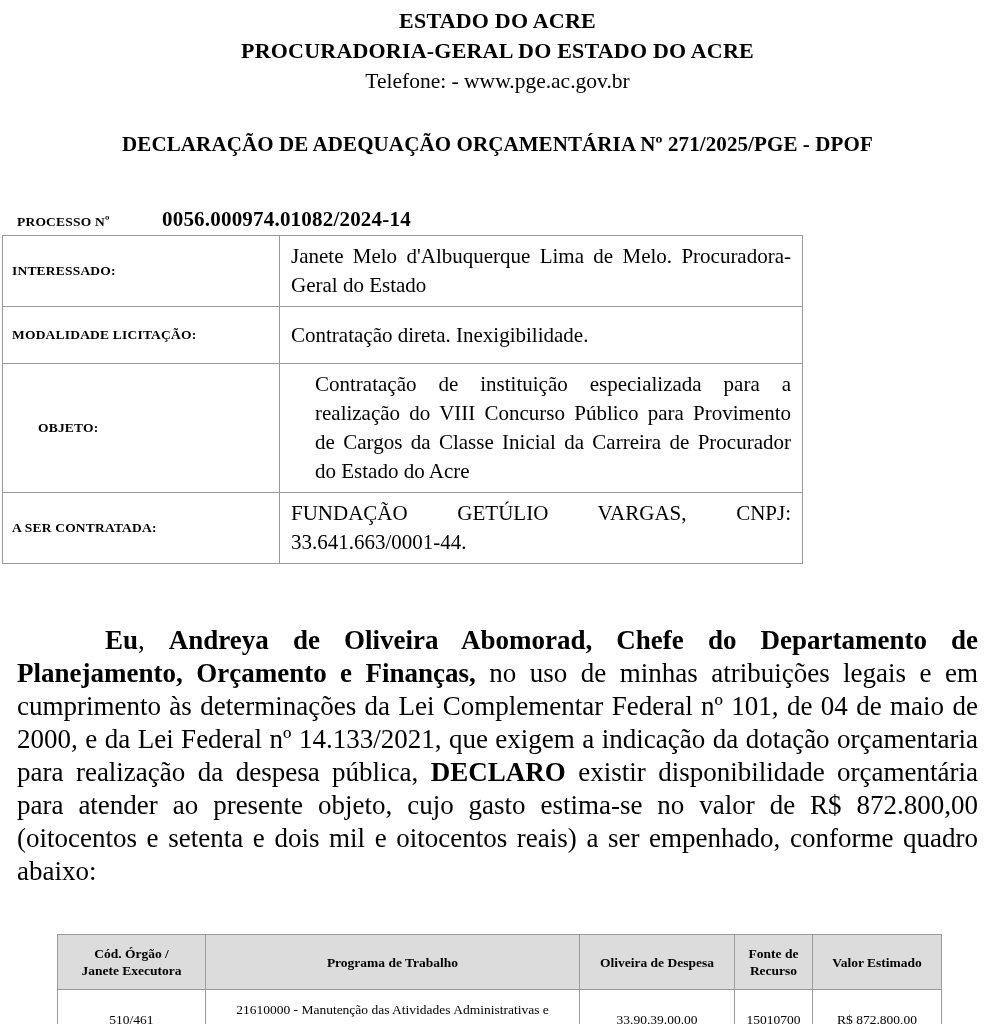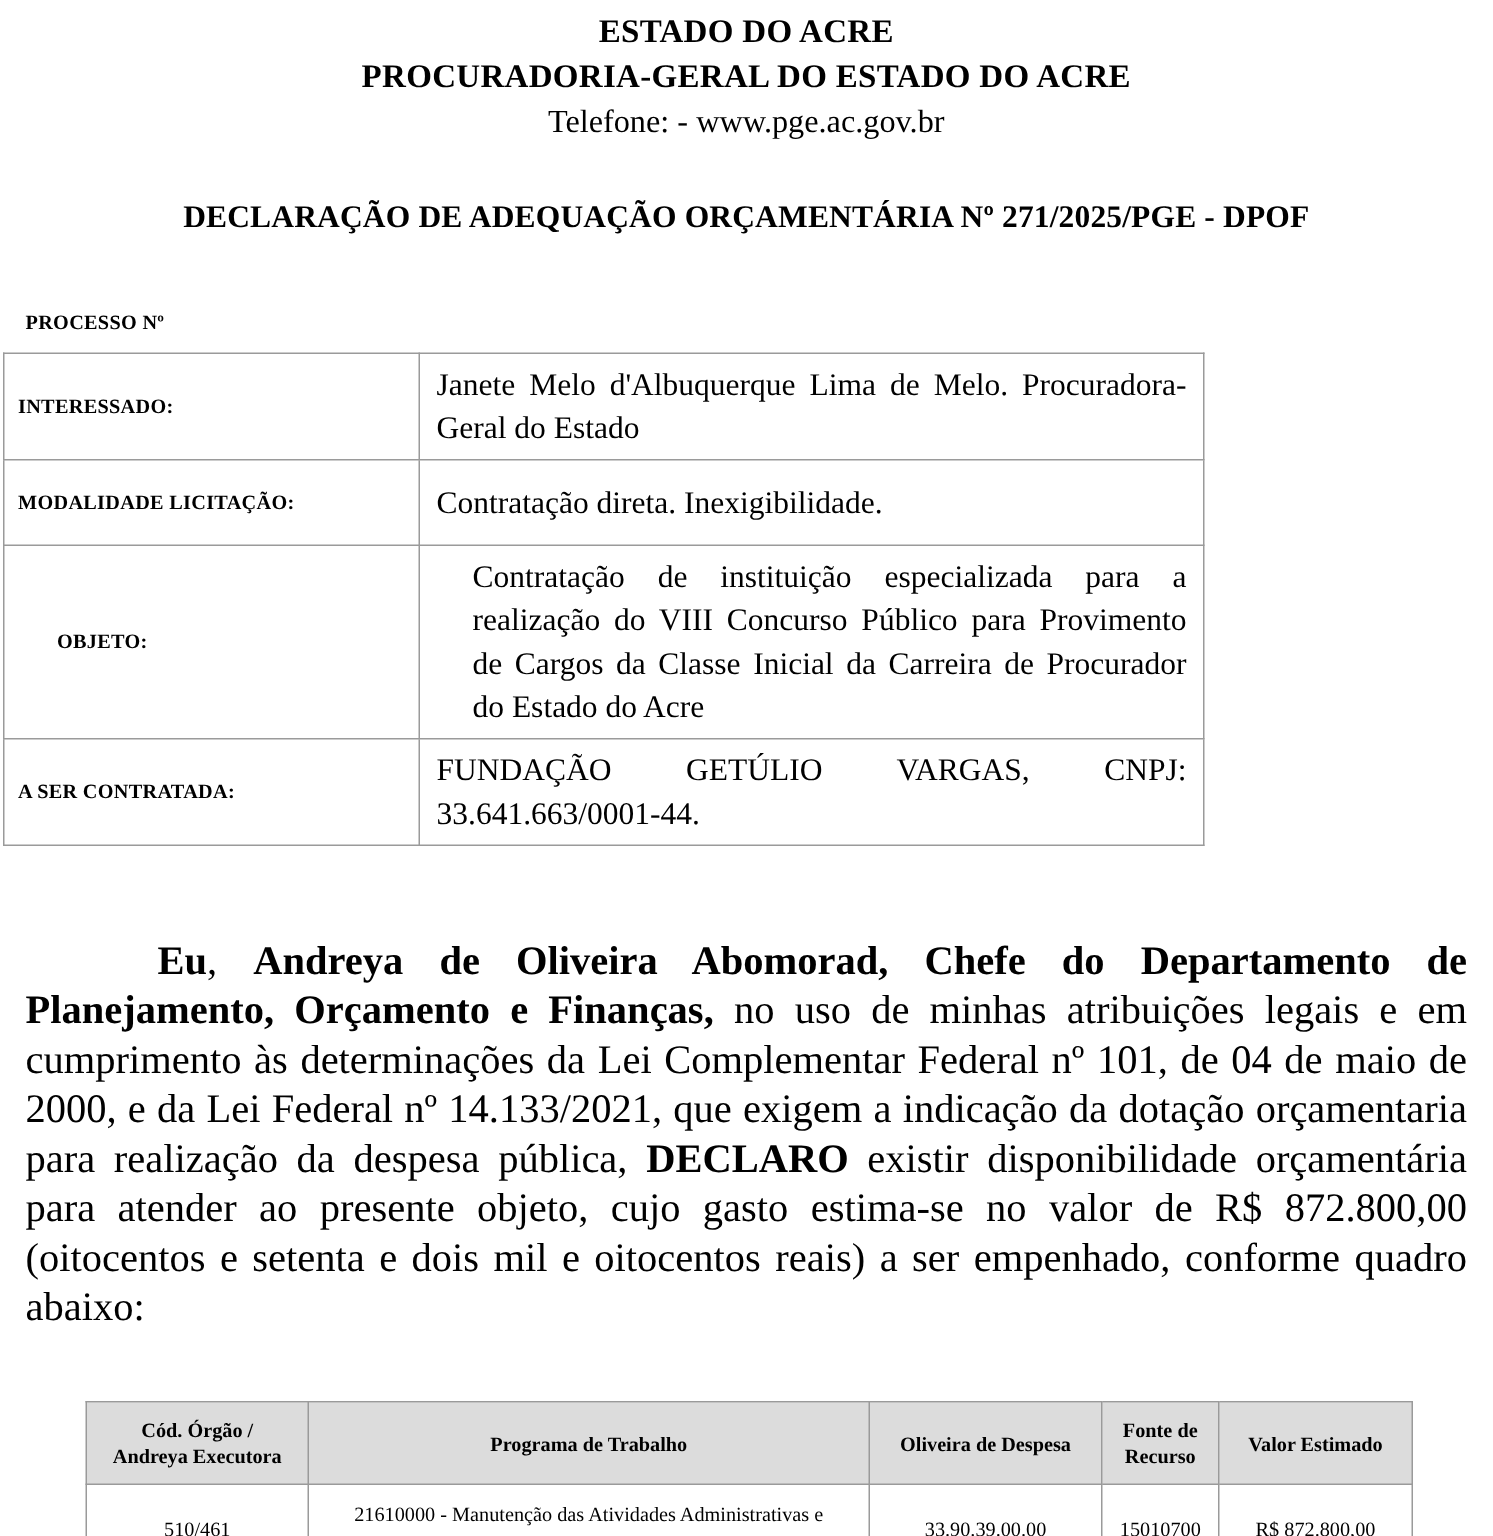--- a/index.html
+++ b/index.html
@@ -188,20 +188,21 @@
   <div class="doc-header">
     <div class="org-line-1">ESTADO DO ACRE</div>
     <div class="org-line-2">PROCURADORIA-GERAL DO ESTADO DO ACRE</div>
     <div class="phone-line">Telefone: - www.pge.ac.gov.br</div>
   </div>
 
   <div class="doc-title">DECLARAÇÃO DE ADEQUAÇÃO ORÇAMENTÁRIA Nº 271/2025/PGE - DPOF</div>
 
   <div class="processo-row">
     <span class="processo-label">PROCESSO Nº</span>
+    <span class="processo-value">0056.000974.01082/2024-14</span>
   </div>
 
   <table class="info-table">
     <tbody>
       <tr class="tall">
         <td class="lbl">INTERESSADO:</td>
         <td class="val">Janete Melo d'Albuquerque Lima de Melo. Procuradora-Geral do Estado</td>
       </tr>
       <tr class="tall">
         <td class="lbl">MODALIDADE LICITAÇÃO:</td>
@@ -226,21 +227,21 @@
         <col class="col-org">
         <col class="col-prog">
         <col class="col-elem">
         <col class="col-fonte">
         <col class="col-valor">
       </colgroup>
       <thead>
         <tr>
           <th>
             <div>Cód. Órgão /</div>
-            <div>Andreya Executora</div>
+            <div>Janete Executora</div>
           </th>
           <th>Programa de Trabalho</th>
           <th>Oliveira de Despesa</th>
           <th>
             <div>Fonte de</div>
             <div>Recurso</div>
           </th>
           <th>Valor Estimado</th>
         </tr>
       </thead>

